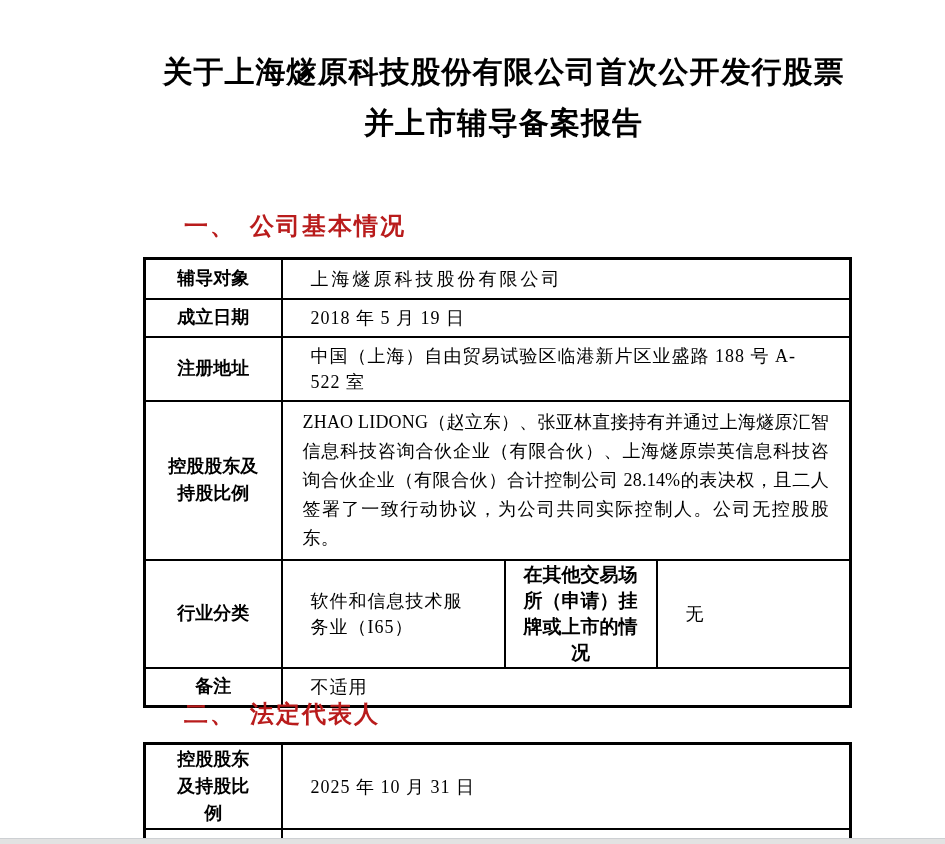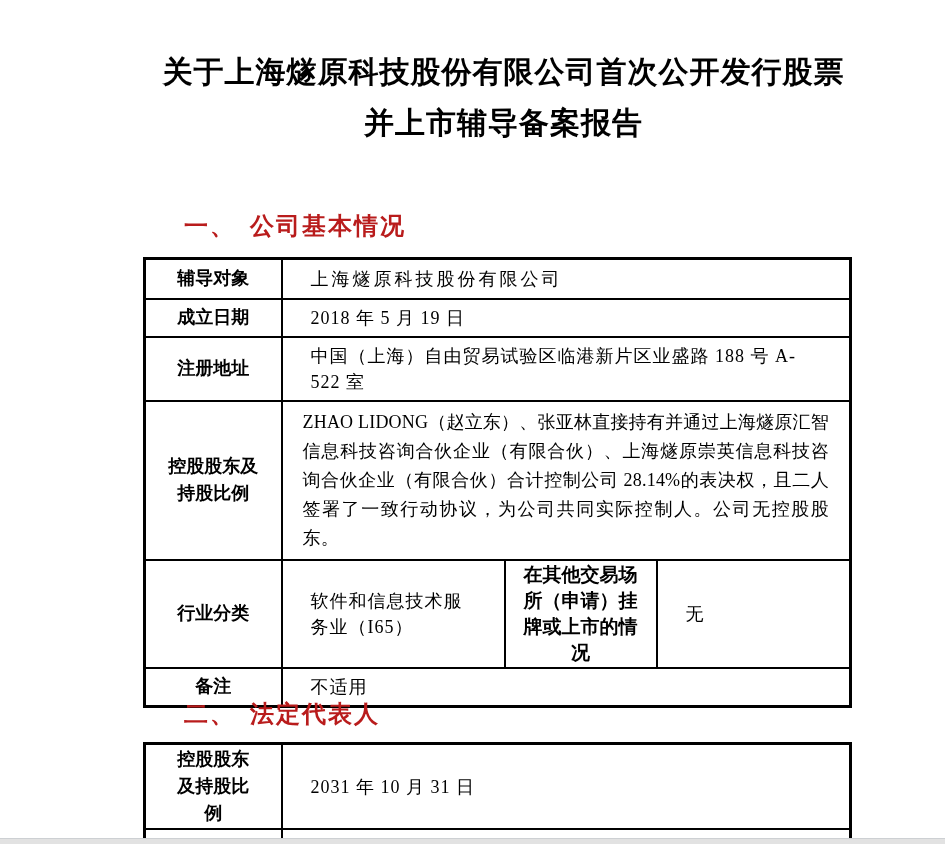--- a/index.html
+++ b/index.html
@@ -170,21 +170,21 @@
   </div>
 
   <table class="doc-table t2">
     <colgroup>
       <col style="width:137px">
         <col style="width:569px">
     </colgroup>
     <tbody>
       <tr class="h66">
         <td class="lab"><span class="lab-inner w4">控股股东及持股比例</span></td>
-        <td class="val">2031 年 10 月 31 日</td>
+        <td class="val">2025 年 10 月 31 日</td>
       </tr>
       <tr class="h70">
         <td class="lab"><span class="lab-inner">辅导机构</span></td>
         <td class="val wide-ls">中信证券股份有限公司</td>
       </tr>
     </tbody>
   </table>
 
   <div class="bottom-bar"></div>
 

